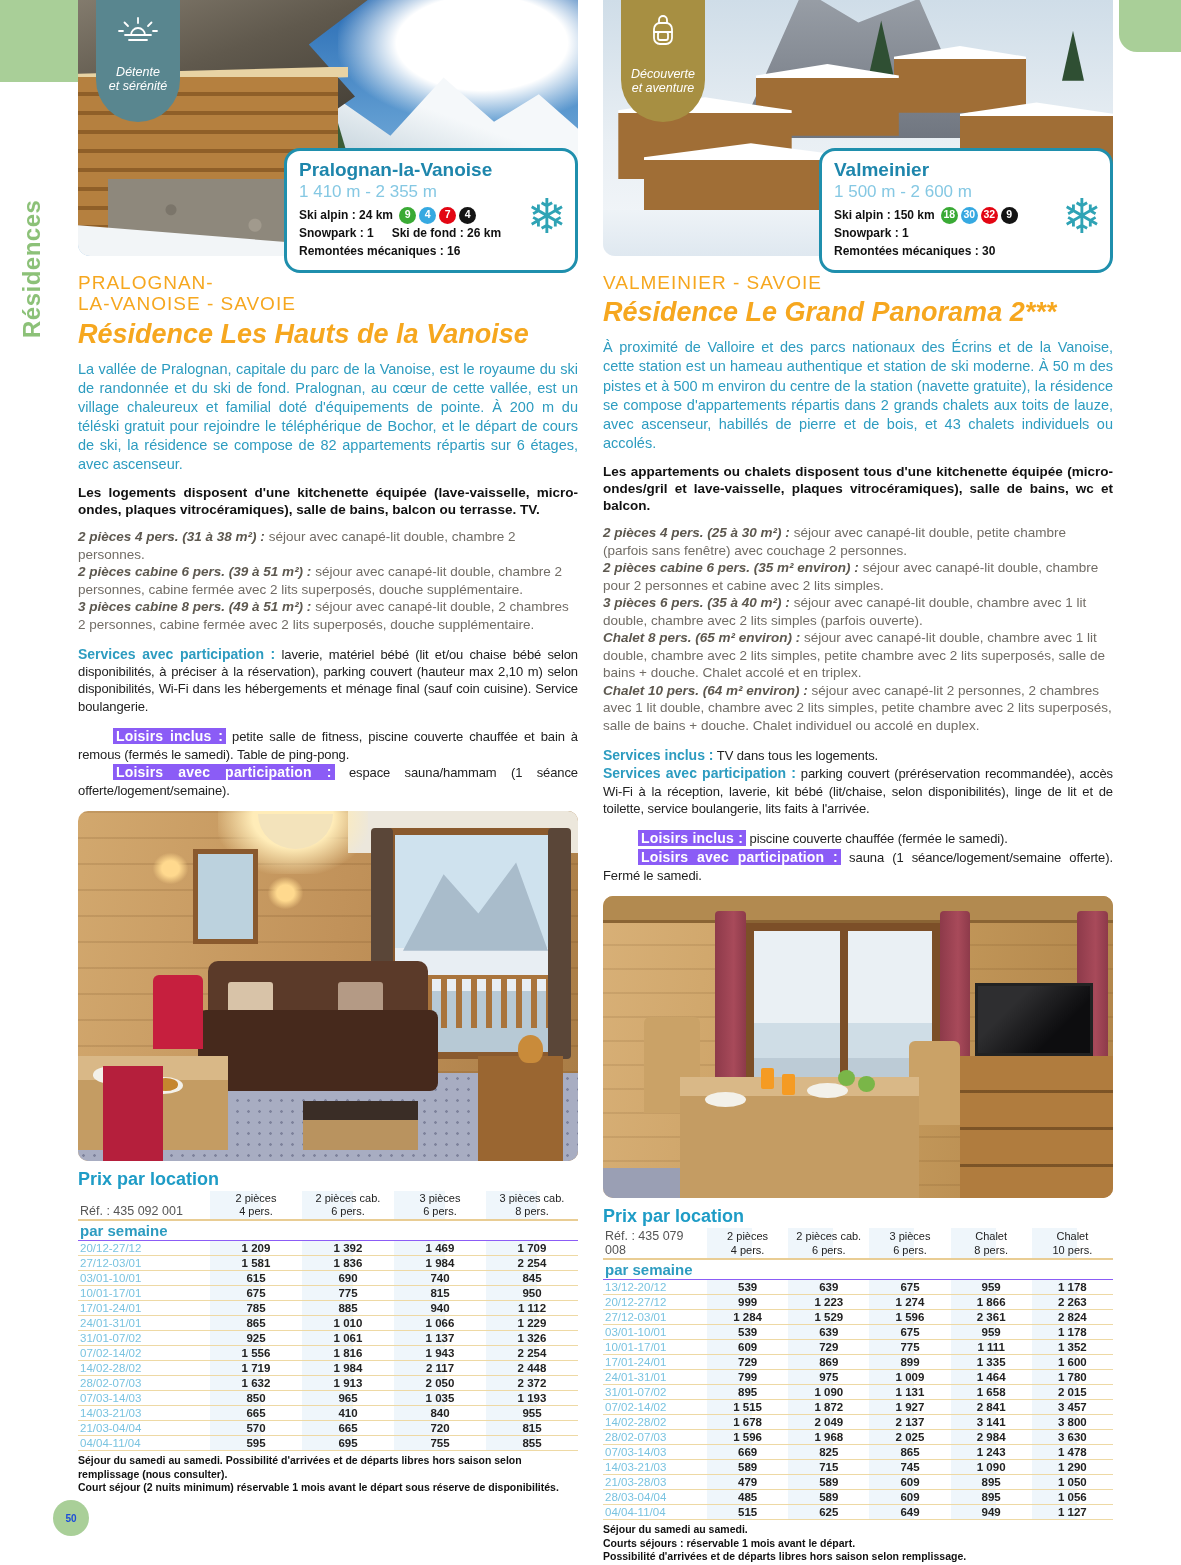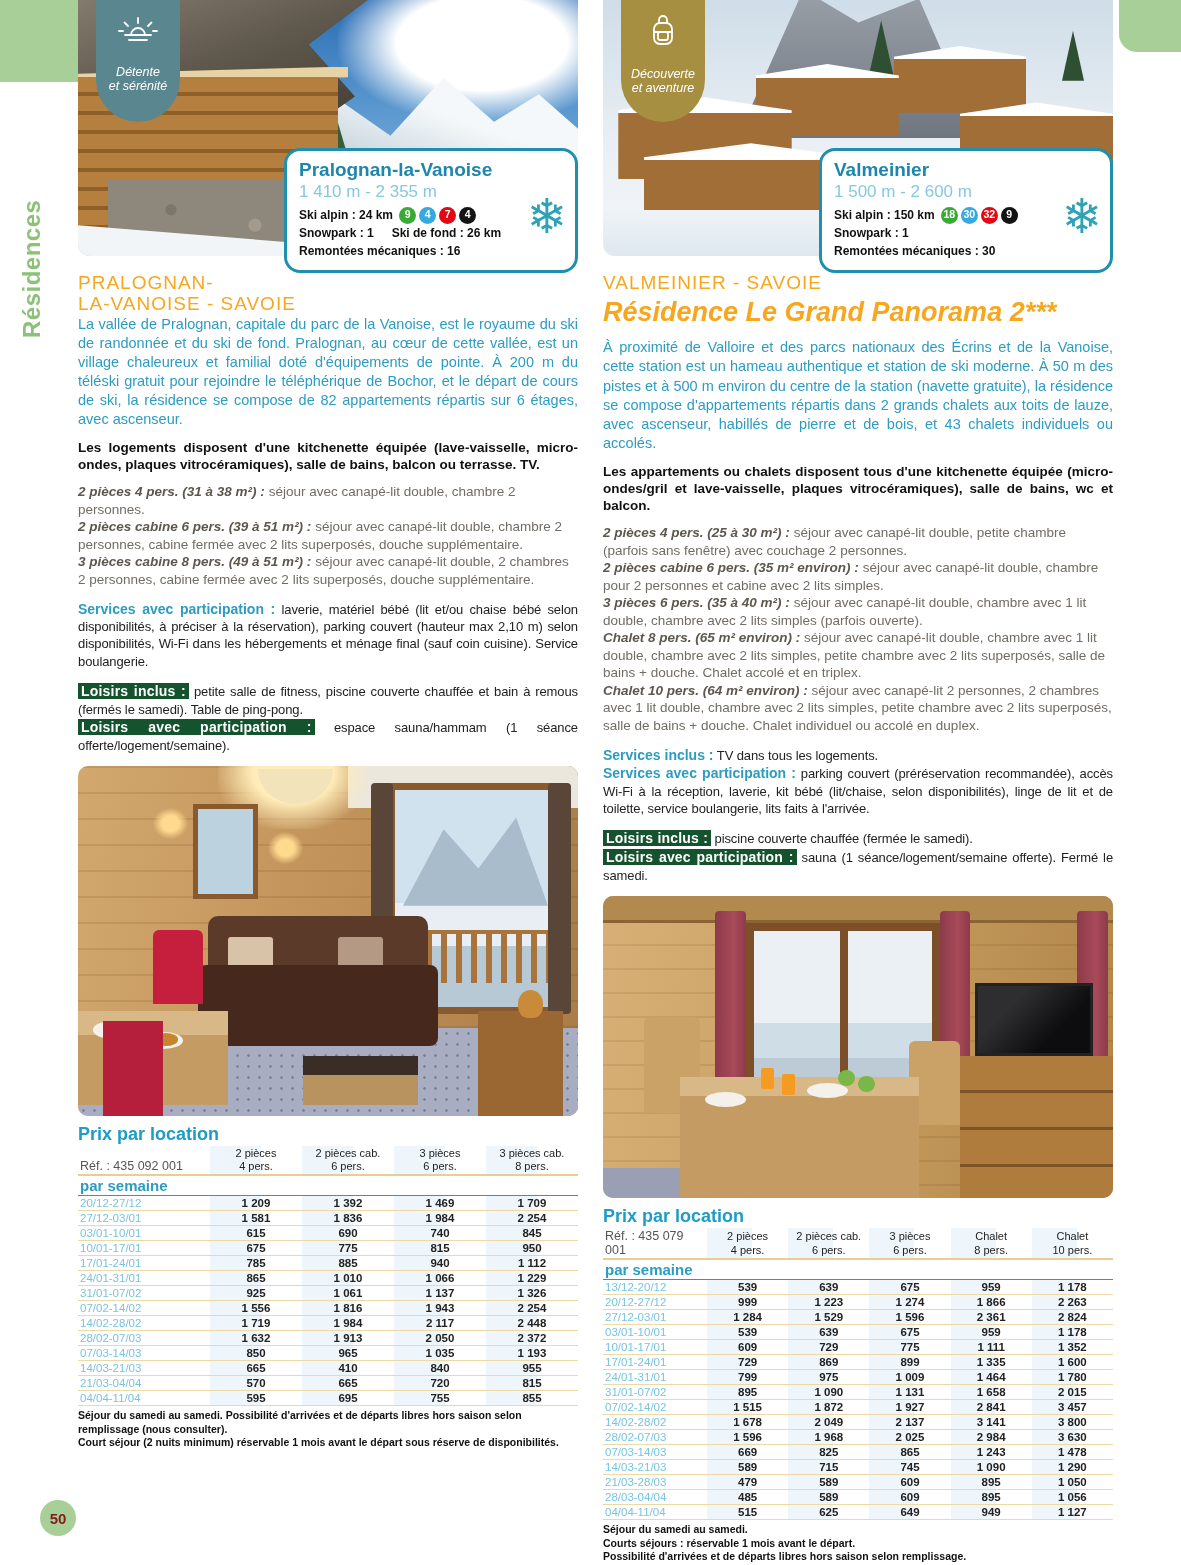--- a/index.html
+++ b/index.html
@@ -4,22 +4,22 @@
 <style>
   html,body{margin:0;padding:0;background:#fff;font-family:"Liberation Sans",sans-serif;}
   *{box-sizing:border-box;}
   .page{position:relative;width:1181px;height:1565px;background:#fff;overflow:hidden;}
 
   
   .sidebar-block{position:absolute;left:0;top:0;width:78px;height:82px;background:#a9cf98;}
   .sidebar-label{position:absolute;left:18px;top:98px;height:240px;writing-mode:vertical-rl;transform:rotate(180deg);
     color:#8cc178;font-weight:bold;font-size:24px;letter-spacing:.5px;}
   .corner-tab{position:absolute;right:0;top:0;width:62px;height:52px;background:#a9cf98;border-radius:0 0 0 18px;}
-  .page-circle{position:absolute;left:40px;top:1500px;width:36px;height:36px;border-radius:50%;background:#a9cf98;
-    display:flex;align-items:center;justify-content:center;font-size:15px;font-weight:bold;color:#7f1d1d;}
+  .page-circle{position:absolute;left:53px;top:1500px;width:36px;height:36px;border-radius:50%;background:#a9cf98;
+    display:flex;align-items:center;justify-content:center;font-size:10px;font-weight:bold;color:#1d4ed8;}
 
   
   .columns{position:absolute;left:78px;top:0;display:flex;gap:25px;}
   .col{width:500px;}
   .col.right{width:510px;}
 
   
   .photo-top{position:relative;height:256px;margin-bottom:16px;}
   .canvas{position:absolute;inset:0;overflow:hidden;border-radius:0 0 12px 12px;}
   .dec{position:absolute;}
@@ -83,21 +83,21 @@
   .region span{display:block;}
   .residence-title{font-size:27px;color:#f6a71f;font-style:italic;font-weight:bold;margin:4px 0 10px;}
   .intro{font-size:14.5px;color:#2d9cc0;text-align:justify;line-height:1.32;margin:0 0 10px;}
   .equip{font-size:13.5px;font-weight:bold;color:#111;text-align:justify;line-height:1.26;margin:0 0 10px;}
   .unit{font-size:13.5px;color:#716c65;line-height:1.3;margin:0;}
   .unit .lead{font-weight:bold;font-style:italic;color:#5d584f;}
   .svc-block{margin:11px 0 0;}
   .svc{font-size:13px;color:#222;line-height:1.33;margin:0;text-align:justify;letter-spacing:-.1px;}
   .svc .lbl{color:#2d9cc0;font-weight:bold;font-size:14px;letter-spacing:0;}
   .leisure-block{margin:12px 0 0;}
-  .hl{background:#14532d;color:#fff;font-weight:bold;padding:0 3px;font-size:14px;letter-spacing:.2px;}
+  .hl{background:#8b5cf6;color:#fff;font-weight:bold;padding:0 3px;font-size:14px;letter-spacing:.2px;margin-left:35px;}
 
   .photo-mid{position:relative;border-radius:10px;overflow:hidden;margin:12px 0 8px;}
   .photo-mid.left{height:350px;}
   .photo-mid.right{height:302px;}
 
   
   .li-wall{inset:0;background:linear-gradient(100deg,#d2a86e 0%,#c1925a 50%,#a97c45 100%);}
   .li-planks{inset:0;background:repeating-linear-gradient(180deg,rgba(80,45,10,.12) 0 2px,transparent 2px 26px);}
   .li-ceil{right:0;top:0;width:46%;height:12%;background:#ece7dc;}
   .li-lampglow{left:28%;top:0;width:30%;height:18%;background:radial-gradient(ellipse at 50% 10%,#ffecb8 0 38%,rgba(255,236,184,0) 75%);}
@@ -221,20 +221,21 @@
             <span>Remontées mécaniques : 16</span>
           </div>
           <div class="snowflake">❄</div>
         </div>
       </div>
 
       <div class="region">
         <span>PRALOGNAN-</span>
         <span>LA-VANOISE - SAVOIE</span>
       </div>
+      <div class="residence-title">Résidence Les Hauts de la Vanoise</div>
 
       <p class="intro">La vallée de Pralognan, capitale du parc de la Vanoise, est le royaume du ski de randonnée et du ski de fond. Pralognan, au cœur de cette vallée, est un village chaleureux et familial doté d'équipements de pointe. À 200 m du téléski gratuit pour rejoindre le téléphérique de Bochor, et le départ de cours de ski, la résidence se compose de 82 appartements répartis sur 6 étages, avec ascenseur.</p>
       <p class="equip">Les logements disposent d'une kitchenette équipée (lave-vaisselle, micro-ondes, plaques vitrocéramiques), salle de bains, balcon ou terrasse. TV.</p>
 
       <div class="units">
 
           <p class="unit"><span class="lead">2 pièces 4 pers. (31 à 38 m²) :</span> <span>séjour avec canapé-lit double, chambre 2 personnes.</span></p>
 
           <p class="unit"><span class="lead">2 pièces cabine 6 pers. (39 à 51 m²) :</span> <span>séjour avec canapé-lit double, chambre 2 personnes, cabine fermée avec 2 lits superposés, douche supplémentaire.</span></p>
 
@@ -537,21 +538,21 @@
         <div class="dec ri-juice" style="left:31%;bottom:36%;"></div>
         <div class="dec ri-juice" style="left:35%;bottom:34%;"></div>
         <div class="dec ri-apple" style="left:46%;bottom:37%;"></div>
         <div class="dec ri-apple" style="left:50%;bottom:35%;"></div>
       </div>
 
       <div class="pt-title">Prix par location</div>
       <table class="price">
         <thead>
           <tr>
-            <th class="ref">Réf. : 435 079 001</th>
+            <th class="ref">Réf. : 435 079 008</th>
             <th class="colh">
                 <span class="ch">2 pièces</span>
                 <span class="ch">4 pers.</span>
               </th>
             <th class="colh">
                 <span class="ch">2 pièces cab.</span>
                 <span class="ch">6 pers.</span>
               </th>
             <th class="colh">
                 <span class="ch">3 pièces</span>

